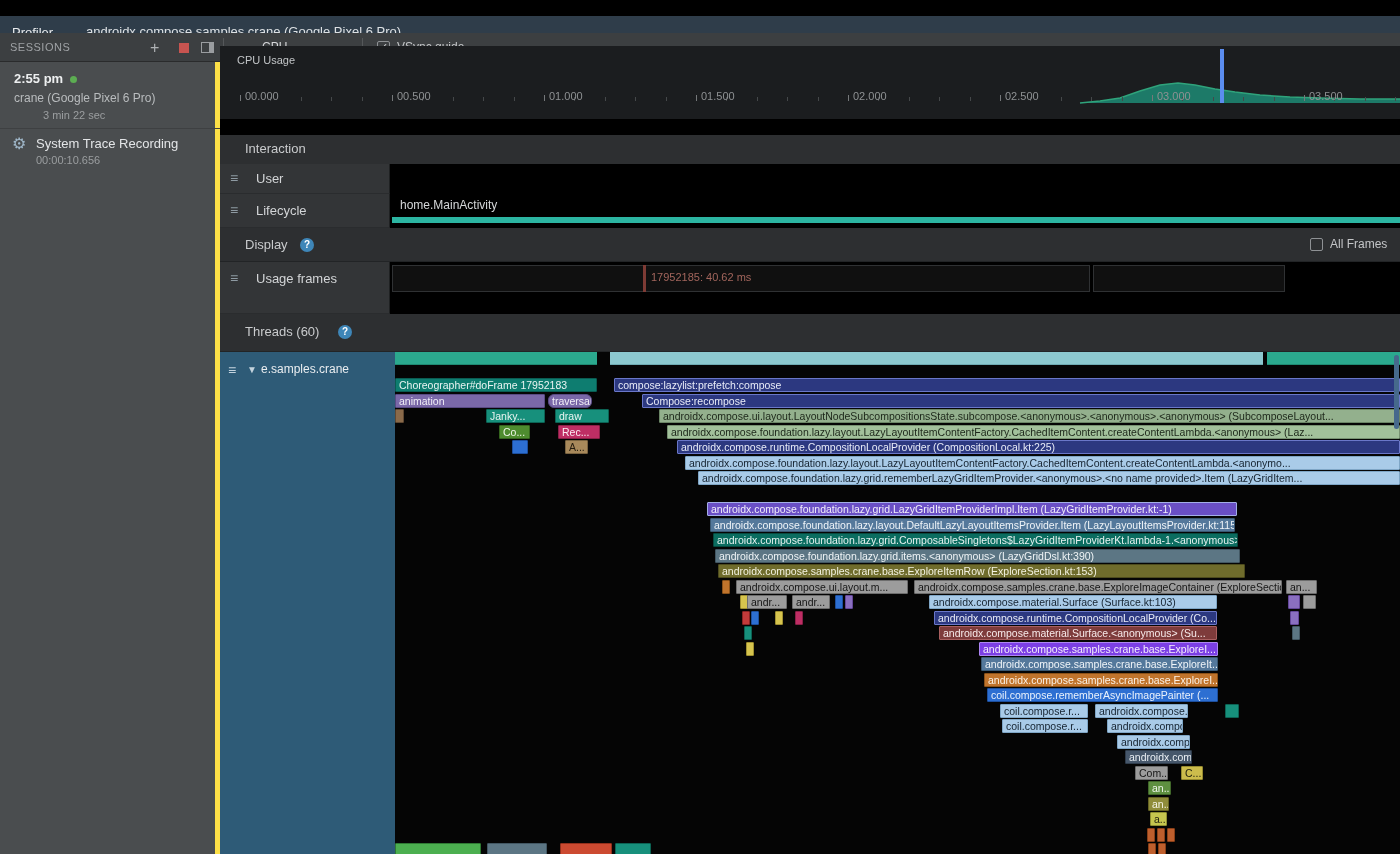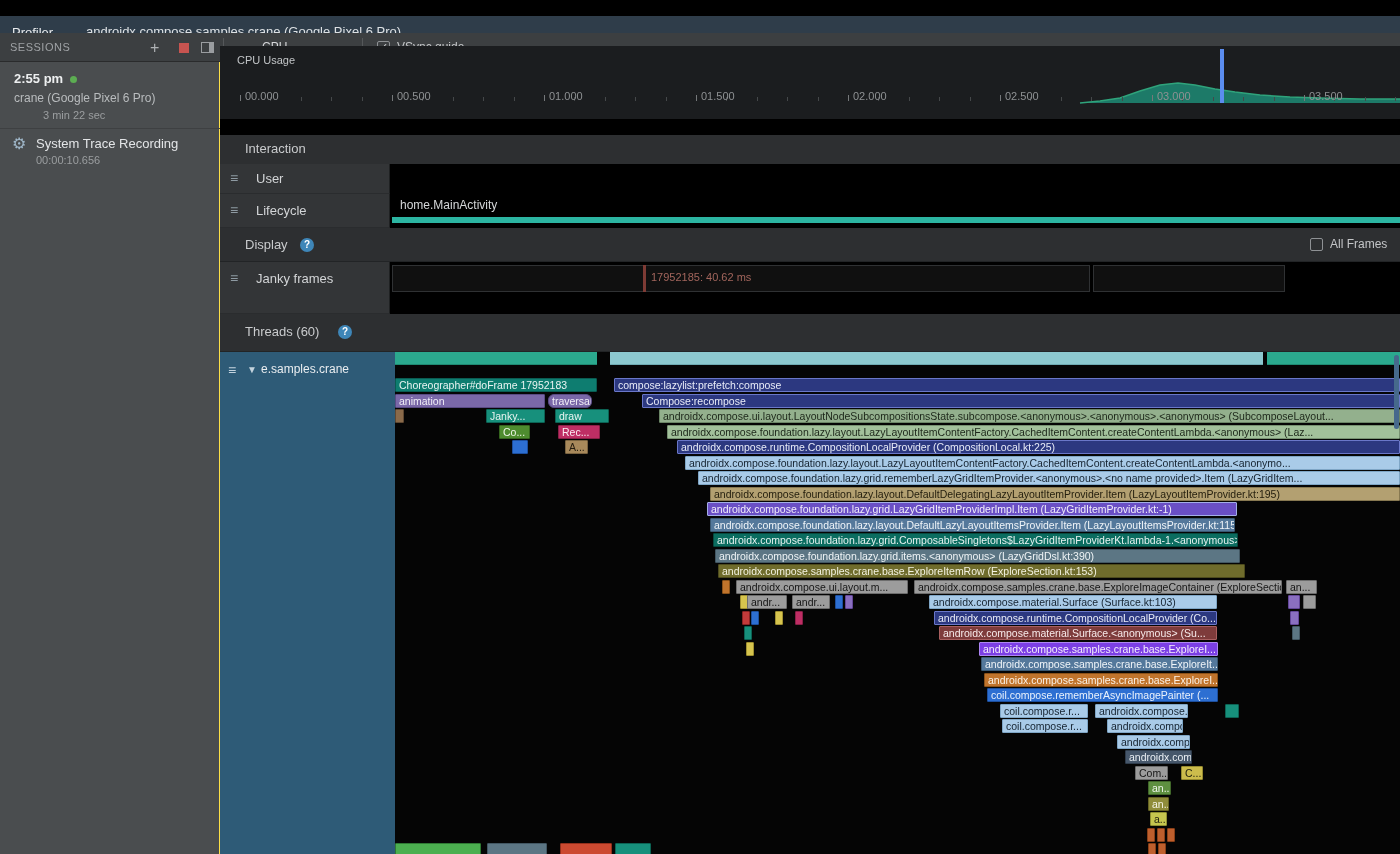--- a/index.html
+++ b/index.html
@@ -22,21 +22,21 @@
   #pane-btn div { position:absolute; right:0; top:0; width:4px; height:9px; background:#9A9DA0; }
   .tb-divider { top:5px; width:1px; height:19px; background:#55585A; }
   #back-btn { left:231px; top:0; font-size:15px; }
   #cpu-dd { left:262px; top:0; height:29px; line-height:29px; color:#D5D7D9; font-size:12px; }
   #cpu-caret { left:342px; top:0; color:#9A9DA0; font-size:10px; line-height:29px; }
   .checkbox { width:13px; height:13px; border:1px solid #8E9194; border-radius:2px; color:#D5D7D9; font-size:11px; line-height:11px; text-align:center; }
   #vsync-check { left:377px; top:8px; }
   #vsync-label { left:397px; top:0; height:29px; line-height:29px; color:#C3C5C7; font-size:12px; }
 
   
-  #sessions-panel { left:0; top:62px; width:220px; height:792px; background:#4A4D4F; border-right:1px solid #fde047; }
+  #sessions-panel { left:0; top:62px; width:220px; height:792px; background:#4A4D4F; border-right:5px solid #fde047; }
   #sess-time { left:14px; top:9px; color:#EDEFF0; font-size:13px; font-weight:bold; }
   #sess-dot { display:inline-block; width:7px; height:7px; border-radius:50%; background:#5CAD52; margin-left:7px; }
   #sess-device { left:14px; top:29px; color:#B9BCBE; font-size:12px; }
   #sess-duration { left:14px; top:47px; color:#9B9EA0; font-size:11px;margin-left:29px; }
   #sess-sep { left:0; top:66px; width:220px; height:1px; background:#3E4042; }
   #gear-icon { left:12px; top:72px; color:#9FB6C8; font-size:16px; }
   #rec-title { left:36px; top:74px; color:#E3E5E7; font-size:13px; }
   #rec-time { left:36px; top:92px; color:#9B9EA0; font-size:11px; }
 
   
@@ -194,21 +194,21 @@
 
   <div class="abs section-header" id="display-header">
     <span class="abs hdr-text" style="top:9px">Display</span>
     <span class="abs help-badge" style="left:80px;top:10px">?</span>
     <span class="abs checkbox" id="allframes-check"></span>
     <span class="abs" id="allframes-label">All Frames</span>
   </div>
   <div class="abs" id="row-janky">
     <div class="abs label-cell" style="height:52px">
       <span class="abs hamburger" style="top:8px">≡</span>
-      <span class="abs row-label" style="top:9px">Janky frames</span>
+      <span class="abs row-label" style="top:9px">Usage frames</span>
     </div>
     <div class="abs janky-bar" style="left:172px;width:698px"></div>
     <div class="abs janky-bar" style="left:873px;width:192px"></div>
     <div class="abs" id="janky-marker"></div>
     <div class="abs" id="janky-tooltip">17952185: 40.62 ms</div>
   </div>
 
   <div class="abs section-header" id="threads-header">
     <span class="abs hdr-text" style="top:10px">Threads (60)</span>
     <span class="abs help-badge" style="left:118px;top:11px">?</span>
@@ -232,21 +232,20 @@
       <div class="fbar" style="left: 160px; top: 57px; width: 54px; background: rgb(23, 144, 124); color: rgb(233, 245, 242); border-color: rgb(12, 99, 84);">draw</div>
       <div class="fbar" style="left: 264px; top: 57px; width: 741px; background: rgb(147, 176, 141); color: rgb(28, 38, 25); border-color: rgb(107, 133, 102);">androidx.compose.ui.layout.LayoutNodeSubcompositionsState.subcompose.&lt;anonymous&gt;.&lt;anonymous&gt;.&lt;anonymous&gt; (SubcomposeLayout...</div>
       <div class="fbar" style="left: 104px; top: 72.5px; width: 31px; background: rgb(78, 140, 47); color: rgb(239, 246, 233); border-color: rgb(53, 101, 30);">Co...</div>
       <div class="fbar" style="left: 163px; top: 72.5px; width: 42px; background: rgb(190, 46, 100); color: rgb(251, 234, 241); border-color: rgb(138, 31, 71);">Rec...</div>
       <div class="fbar" style="left: 272px; top: 72.5px; width: 733px; background: rgb(162, 193, 155); color: rgb(28, 38, 25); border-color: rgb(120, 146, 114);">androidx.compose.foundation.lazy.layout.LazyLayoutItemContentFactory.CachedItemContent.createContentLambda.&lt;anonymous&gt; (Laz...</div>
       <div class="fbar" style="left: 117px; top: 88px; width: 16px; background: rgb(45, 111, 210); color: rgb(234, 242, 252); border-color: rgb(29, 79, 158);"></div>
       <div class="fbar" style="left: 170px; top: 88px; width: 23px; background: rgb(168, 137, 91); color: rgb(36, 28, 15); border-color: rgb(122, 99, 64);">A...</div>
       <div class="fbar" style="left: 282px; top: 88px; width: 723px; background: rgb(44, 56, 128); color: rgb(232, 235, 247); border-color: rgb(106, 119, 201);">androidx.compose.runtime.CompositionLocalProvider (CompositionLocal.kt:225)</div>
       <div class="fbar" style="left: 290px; top: 103.5px; width: 715px; background: rgb(169, 203, 232); color: rgb(21, 35, 48); border-color: rgb(127, 166, 198);">androidx.compose.foundation.lazy.layout.LazyLayoutItemContentFactory.CachedItemContent.createContentLambda.&lt;anonymo...</div>
       <div class="fbar" style="left: 303px; top: 119px; width: 702px; background: rgb(169, 203, 232); color: rgb(21, 35, 48); border-color: rgb(127, 166, 198);">androidx.compose.foundation.lazy.grid.rememberLazyGridItemProvider.&lt;anonymous&gt;.&lt;no name provided&gt;.Item (LazyGridItem...</div>
-      <div class="fbar" style="left: 315px; top: 134.5px; width: 690px; background: rgb(179, 160, 113); color: rgb(38, 32, 15); border-color: rgb(135, 120, 81);">androidx.compose.foundation.lazy.layout.DefaultDelegatingLazyLayoutItemProvider.Item (LazyLayoutItemProvider.kt:195)</div>
       <div class="fbar" style="left: 312px; top: 150px; width: 530px; background: rgb(106, 79, 197); color: rgb(242, 238, 251); border-color: rgb(163, 174, 232);">androidx.compose.foundation.lazy.grid.LazyGridItemProviderImpl.Item (LazyGridItemProvider.kt:-1)</div>
       <div class="fbar" style="left: 315px; top: 165.5px; width: 525px; background: rgb(84, 120, 155); color: rgb(239, 244, 248); border-color: rgb(58, 88, 114);">androidx.compose.foundation.lazy.layout.DefaultLazyLayoutItemsProvider.Item (LazyLayoutItemsProvider.kt:115)</div>
       <div class="fbar" style="left: 318px; top: 181px; width: 525px; background: rgb(11, 109, 96); color: rgb(230, 242, 240); border-color: rgb(7, 73, 63);">androidx.compose.foundation.lazy.grid.ComposableSingletons$LazyGridItemProviderKt.lambda-1.&lt;anonymous&gt; (LazyGridIte...</div>
       <div class="fbar" style="left: 320px; top: 196.5px; width: 525px; background: rgb(92, 118, 132); color: rgb(238, 243, 245); border-color: rgb(66, 87, 99);">androidx.compose.foundation.lazy.grid.items.&lt;anonymous&gt; (LazyGridDsl.kt:390)</div>
       <div class="fbar" style="left: 323px; top: 212px; width: 527px; background: rgb(111, 108, 44); color: rgb(243, 242, 224); border-color: rgb(77, 75, 29);">androidx.compose.samples.crane.base.ExploreItemRow (ExploreSection.kt:153)</div>
       <div class="fbar" style="left: 327px; top: 227.5px; width: 8px; background: rgb(192, 116, 44); color: rgb(251, 242, 231); border-color: rgb(138, 81, 24);"></div>
       <div class="fbar" style="left: 341px; top: 227.5px; width: 172px; background: rgb(156, 156, 156); color: rgb(21, 21, 21); border-color: rgb(109, 109, 109);">androidx.compose.ui.layout.m...</div>
       <div class="fbar" style="left: 519px; top: 227.5px; width: 368px; background: rgb(156, 156, 156); color: rgb(21, 21, 21); border-color: rgb(109, 109, 109);">androidx.compose.samples.crane.base.ExploreImageContainer (ExploreSection.kt:2...</div>
       <div class="fbar" style="left: 891px; top: 227.5px; width: 31px; background: rgb(156, 156, 156); color: rgb(21, 21, 21); border-color: rgb(109, 109, 109);">an...</div>
       <div class="fbar" style="left: 345px; top: 243px; width: 5px; background: rgb(214, 196, 78); color: rgb(37, 35, 16); border-color: rgb(160, 144, 48);"></div>

